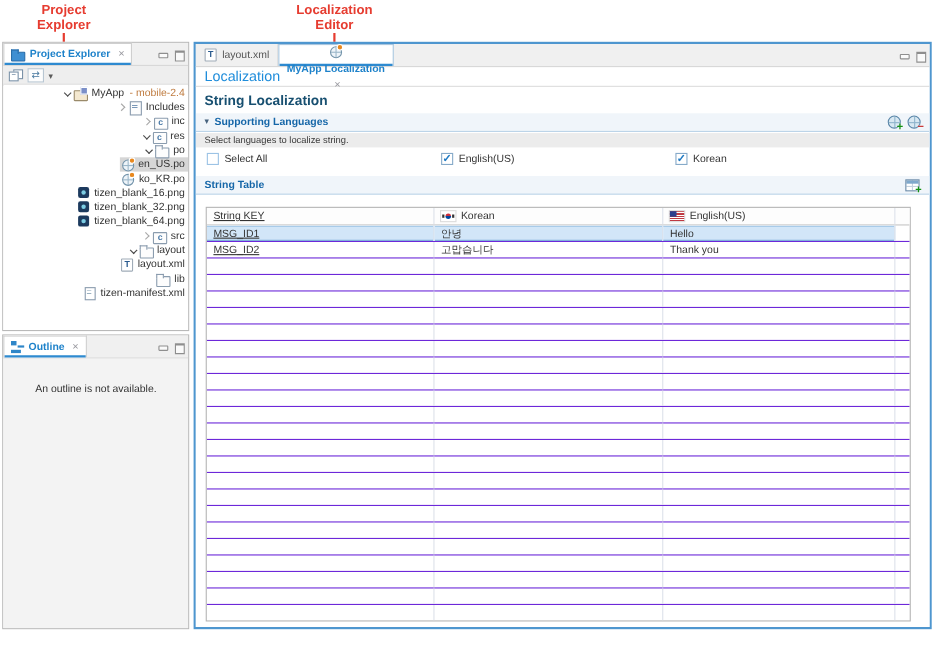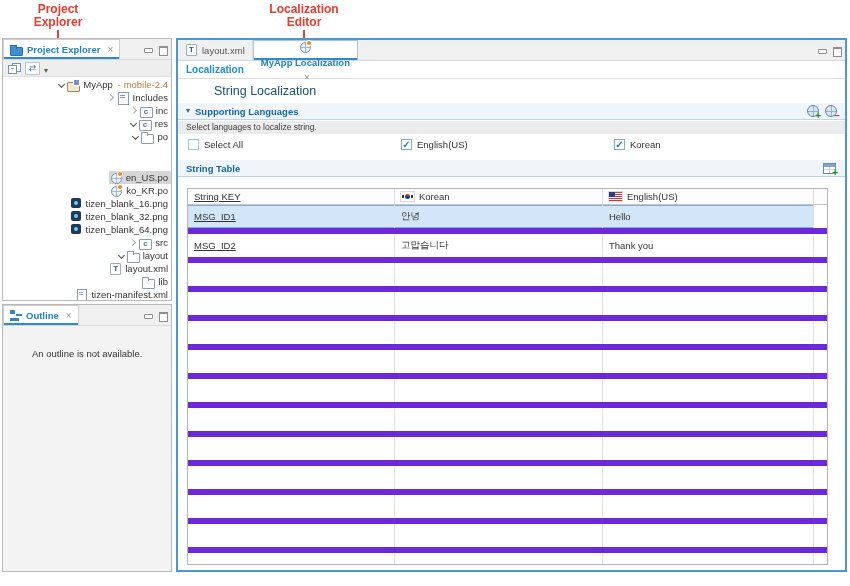--- a/index.html
+++ b/index.html
@@ -83,23 +83,23 @@
     background: linear-gradient(#2f86c8,#2f86c8) 0 0/5px 4px no-repeat,
                 linear-gradient(#2f86c8,#2f86c8) 6px 4px/6px 2px no-repeat,
                 linear-gradient(#2f86c8,#2f86c8) 0 8px/9px 3px no-repeat; }
 
   
   #ol-content { position:absolute; left:0; right:0; top:21px; bottom:0; background:#f3f3f3; }
   #ol-msg { position:absolute; left:4px; top:22px; font-size:9.5px; color:#333;margin-left:25px; }
 
   
   #ed-crumbbar { height:18px; background:#fff; border-bottom:1px solid #dadada; display:flex; align-items:center; padding:0 8px; }
-  #ed-crumb { font-size:10px; font-weight:bold; color:#1f8ddb; }
+  #ed-crumb { font-size:13px; font-weight:normal; color:#1f8ddb; }
   #ed-content { position:absolute; left:0; right:0; top:39px; bottom:0; background:#fff; overflow:hidden; }
-  #ed-title { position:absolute; left:8px; top:5px; font-size:12.5px; font-weight:normal; color:#174f70;margin-left:28px; }
+  #ed-title { position:absolute; left:8px; top:5px; font-size:12.5px; font-weight:bold; color:#174f70; }
 
   .sechdr { position:absolute; left:0; right:0; height:17px; background:#f0f5fa; border-bottom:1px solid #bcd4e8; display:flex; align-items:center; padding:0 8px; }
   #sec1 { top:24px; } #sec2 { top:81px; }
   .sec-tri { width:9px; flex:none; font-size:8px; color:#46627e; line-height:1; }
   .sec-lbl { font-size:9.5px; font-weight:bold; color:#1566a8; }
   .sec-spacer { flex:1; }
   .sec-actions { display:flex; align-items:center; gap:6px; }
 
   .ico-globe { width:12px; height:12px; position:relative; display:inline-block; }
   .ico-globe::before { content:''; position:absolute; left:0; top:0; width:10px; height:10px; border-radius:50%; border:1px solid #5a86a8;
@@ -116,21 +116,21 @@
   #sec-desc { position:absolute; left:0; right:0; top:42px; height:13px; background:#ececec; font-size:8.5px; color:#3a3a3a; line-height:13px; padding-left:8px; }
 
   #cb-row { position:absolute; left:0; right:0; top:57px; height:21px;padding-left:33px; }
   .cbwrap { position:absolute; top:3px; display:flex; align-items:center; gap:5px; font-size:9.5px; color:#333; }
   .cb { width:11px; height:11px; border:1px solid #86aac9; background:#fff; display:flex; align-items:center; justify-content:center; flex:none; }
   .cb.un { border-color:#9cc3e5; }
   .cb.checked::before { content:'\2713'; color:#1f7ac4; font-weight:bold; font-size:10px; line-height:1; }
 
   
   #stable { position:absolute; left:9px; top:109px; width:641px; height:377px; border:1px solid #b5b5b5; background:#fff; overflow:hidden; }
-  .trow { display:flex; height:29px; border-bottom:6px solid #6d28d9; }
+  .trow { display:flex; height:15px; border-bottom:1px solid #6d28d9; }
   .trow.hdr { height:16px; border-bottom:1px solid #c6c6c6; background:#fdfdfd; }
   .tcell { height:100%; border-right:1px solid #dde2ea; padding:0 6px; font-size:9.5px; color:#333; display:flex; align-items:center; white-space:nowrap; overflow:hidden; }
   .tcell:last-child { border-right:none; }
   .c0 { width:207px; flex:none;text-decoration:underline; } .c1 { width:208px; flex:none; } .c2 { width:211px; flex:none; } .c3 { flex:1; }
   .trow.sel .tcell.hl { background:#d2e6f8; box-shadow: inset 0 1px 0 #7fb0da, inset 0 -1px 0 #7fb0da; }
   .trow.hdr .tcell { color:#333; }
 
   .flag { width:13px; height:9px; display:inline-block; position:relative; margin-right:5px; flex:none; box-shadow:0 0 0 1px #dcdcdc; background:#fff; }
   .flag-kr::before { content:''; position:absolute; left:4px; top:2px; width:5px; height:5px; border-radius:50%; background:linear-gradient(180deg,#cd2e3a 50%,#0047a0 50%); }
   .flag-kr::after { content:''; position:absolute; left:1px; top:3px; width:2px; height:3px; background:#333; box-shadow:9px 0 0 #333; }
@@ -194,21 +194,21 @@
             <span>res</span>
           </span>
         </div>
         <div class="pe-row" style="padding-left: 24px;">
           <span class="chev"></span>
           <span class="lblwrap">
             <span class="ti ti-folder"></span>
             <span>po</span>
           </span>
         </div>
-        <div class="pe-row" style="padding-left: 34px; margin-top: 28px;">
+        <div class="pe-row" style="padding-left: 34px;">
           <span class="chev" style="visibility: hidden;"></span>
           <span class="lblwrap selected">
             <span class="ti ti-po"></span>
             <span>en_US.po</span>
           </span>
         </div>
         <div class="pe-row" style="padding-left: 34px;">
           <span class="chev" style="visibility: hidden;"></span>
           <span class="lblwrap">
             <span class="ti ti-po"></span>

